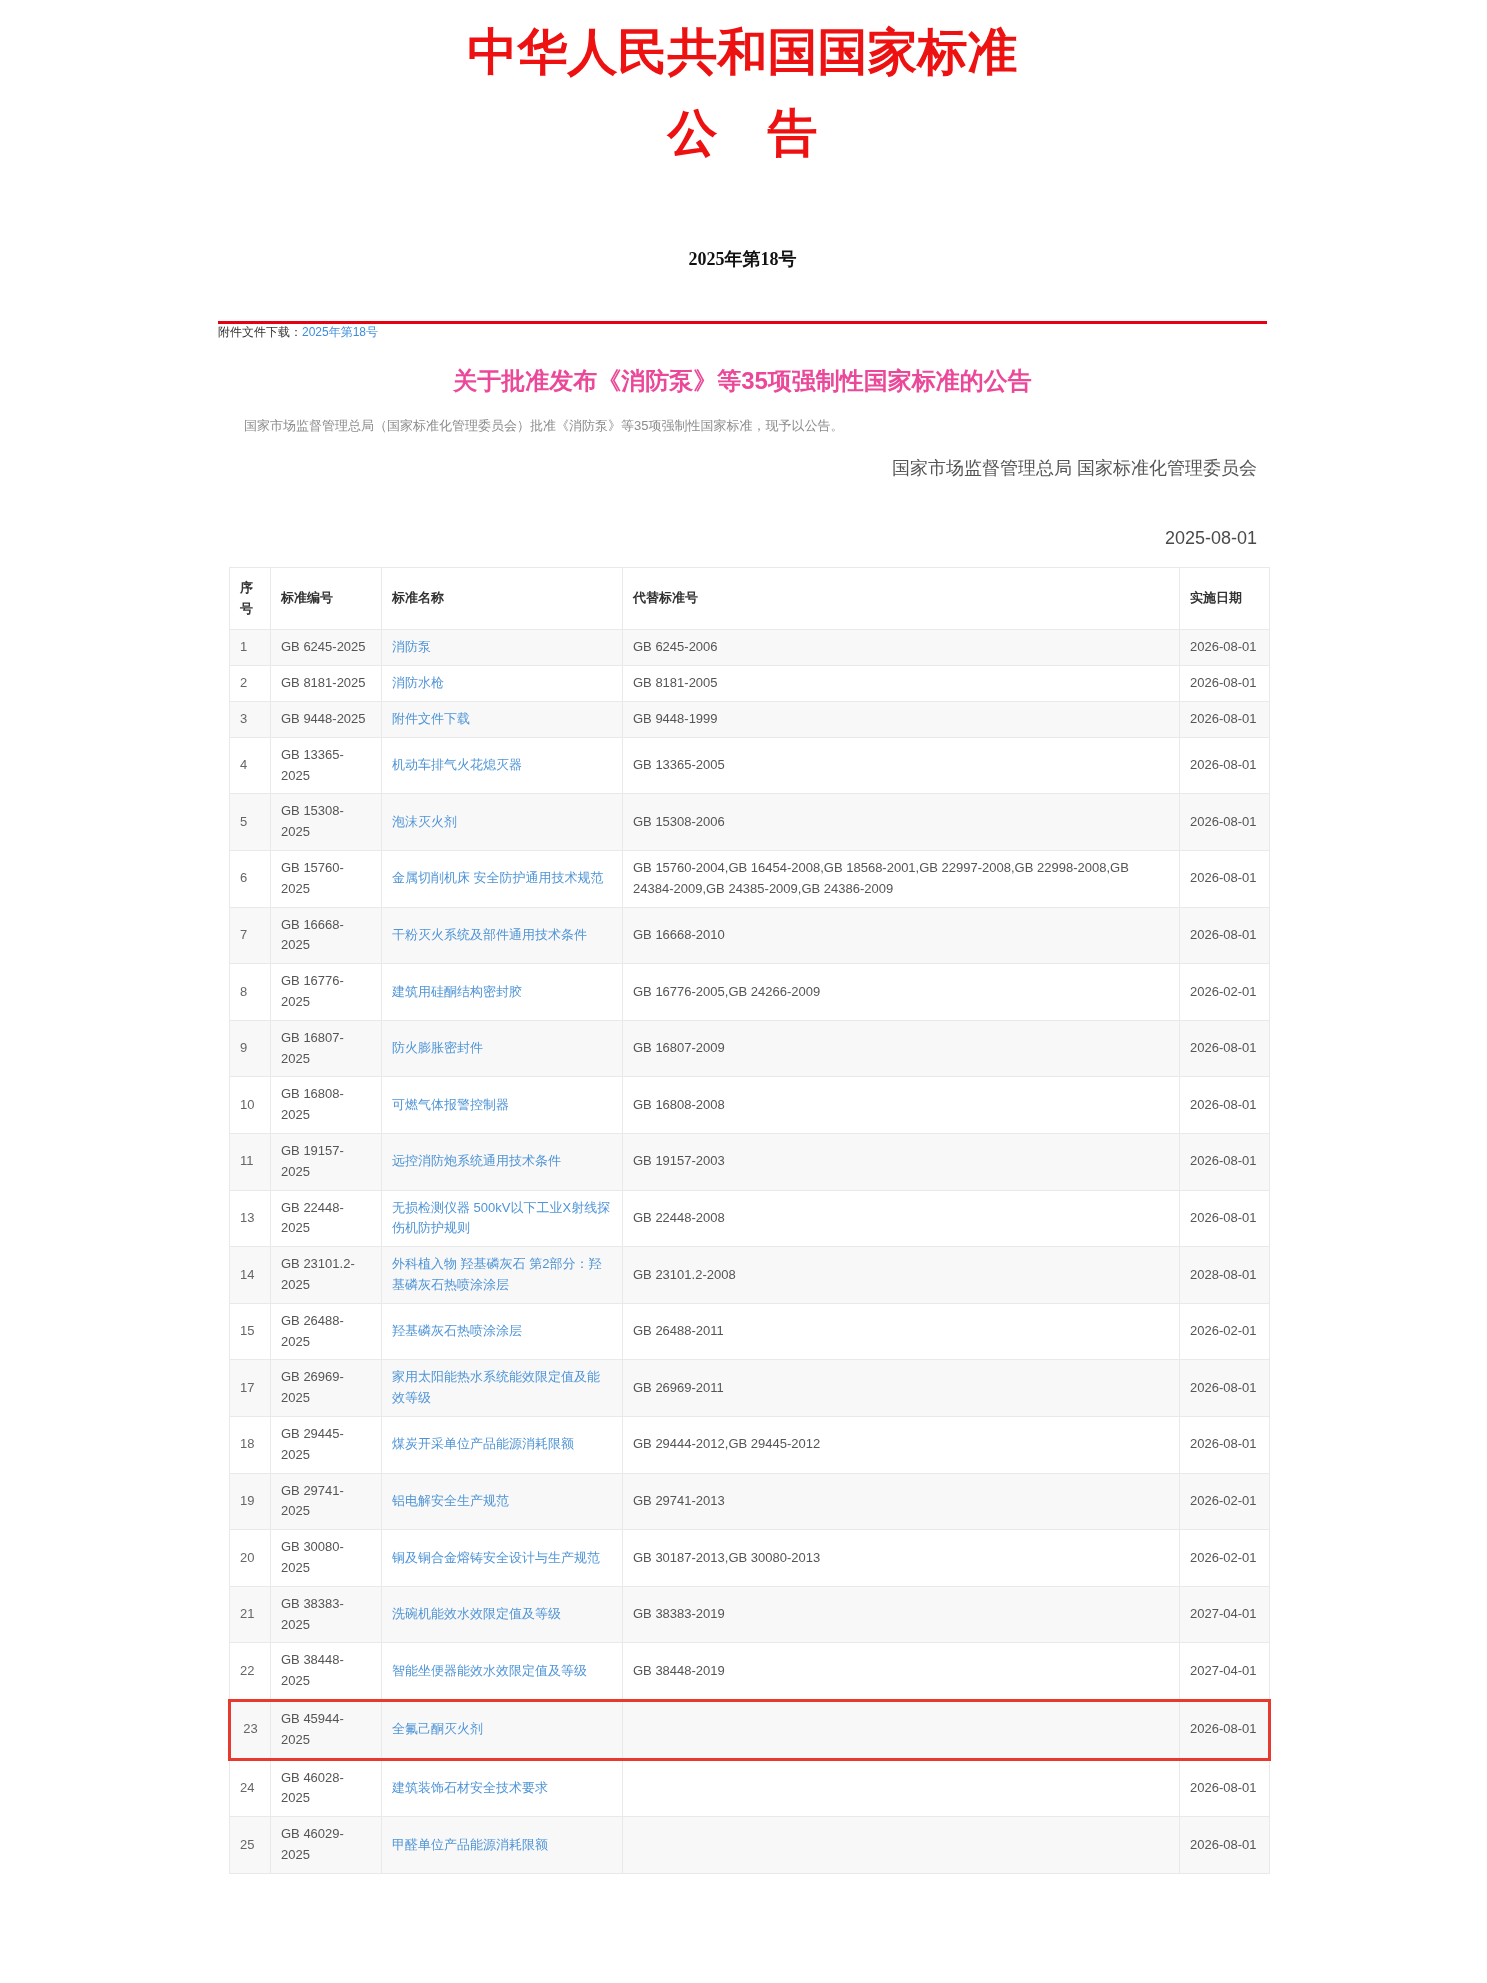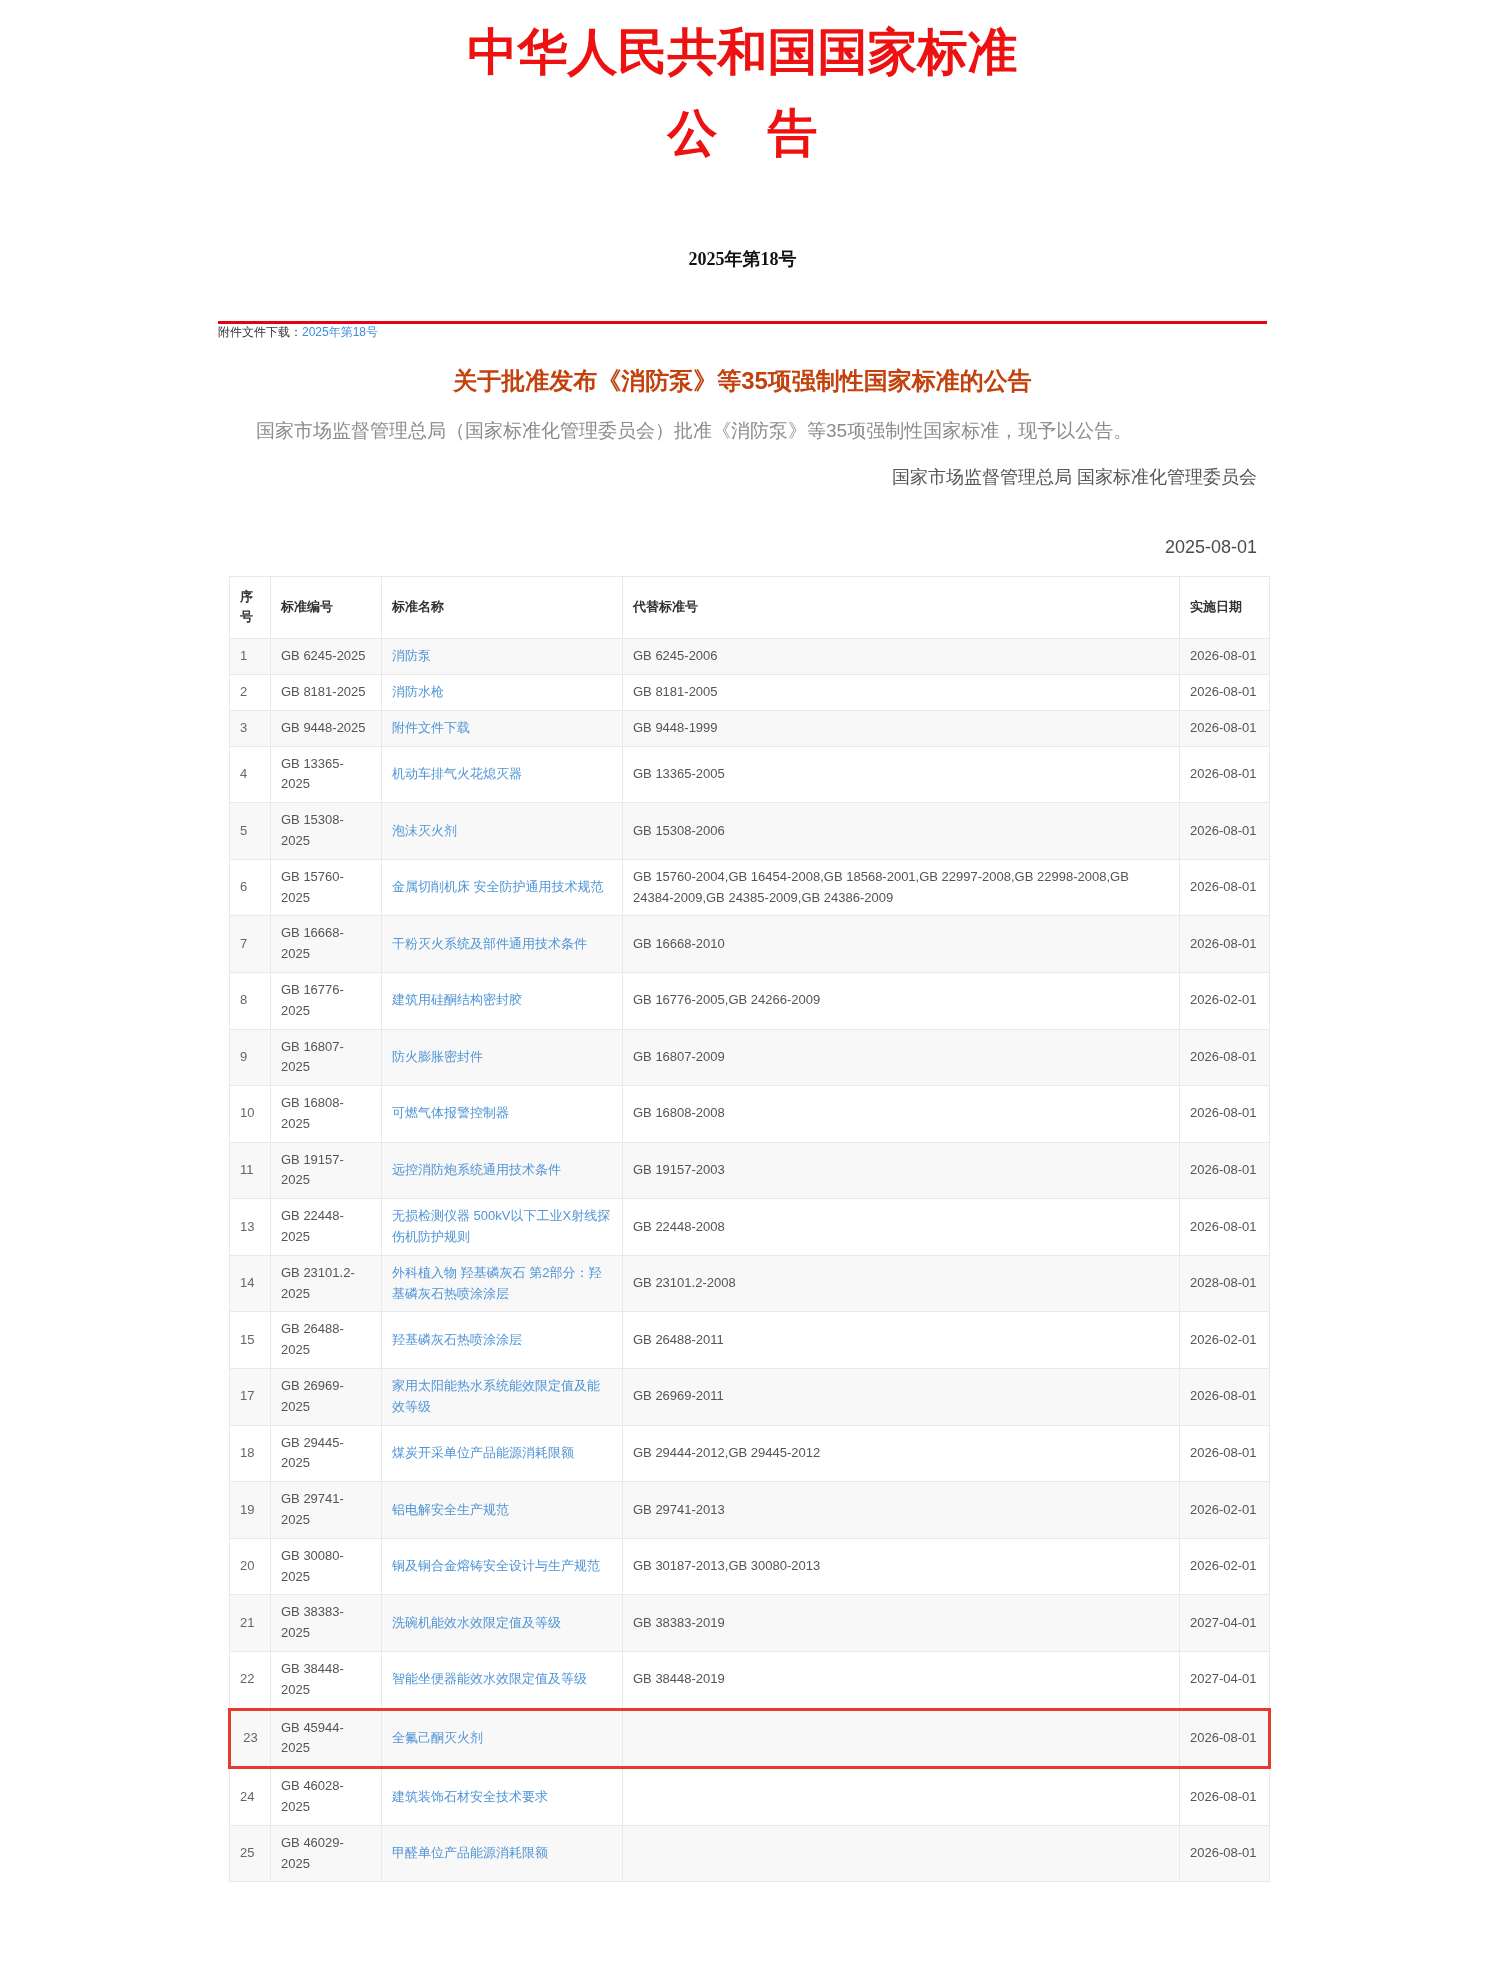--- a/index.html
+++ b/index.html
@@ -28,23 +28,23 @@
     font-weight:bold;font-size:50px;line-height:1.1;color:var(--title-red);
   }
   .issue-no{
     margin-top:86px;text-align:center;
     font-family:"Liberation Serif","DejaVu Serif",serif;
     font-weight:bold;font-size:18px;color:#111;
   }
   .red-rule{margin:50px 0 0;border:none;height:3px;background:var(--rule-red);}
   .attachment-row{font-size:12px;color:#333;}
   .attachment-row a{color:#3c8ddc;text-decoration:none;cursor:pointer;}
-  .notice-title{margin-top:24px;text-align:center;font-size:24px;font-weight:bold;color:#c2410c;}
+  .notice-title{margin-top:24px;text-align:center;font-size:24px;font-weight:bold;color:#ec4899;}
   .notice-body{
-    margin:20px 0 0;font-size:19px;color:#8c8c8c;
+    margin:20px 0 0;font-size:13px;color:#8c8c8c;
     text-indent:2em;line-height:1.45;
   }
   .signature{margin-top:20px;padding-right:10px;text-align:right;font-size:18px;color:#555;}
   .sign-date{margin-top:48px;padding-right:10px;text-align:right;font-size:18px;color:#4a4a4a;}
   table.std-table{
     width:1040px;margin:18px 0 0 10px;
     border-collapse:collapse;table-layout:fixed;font-size:13px;
   }
   .std-table th,.std-table td{
     border:1px solid var(--border-gray);

